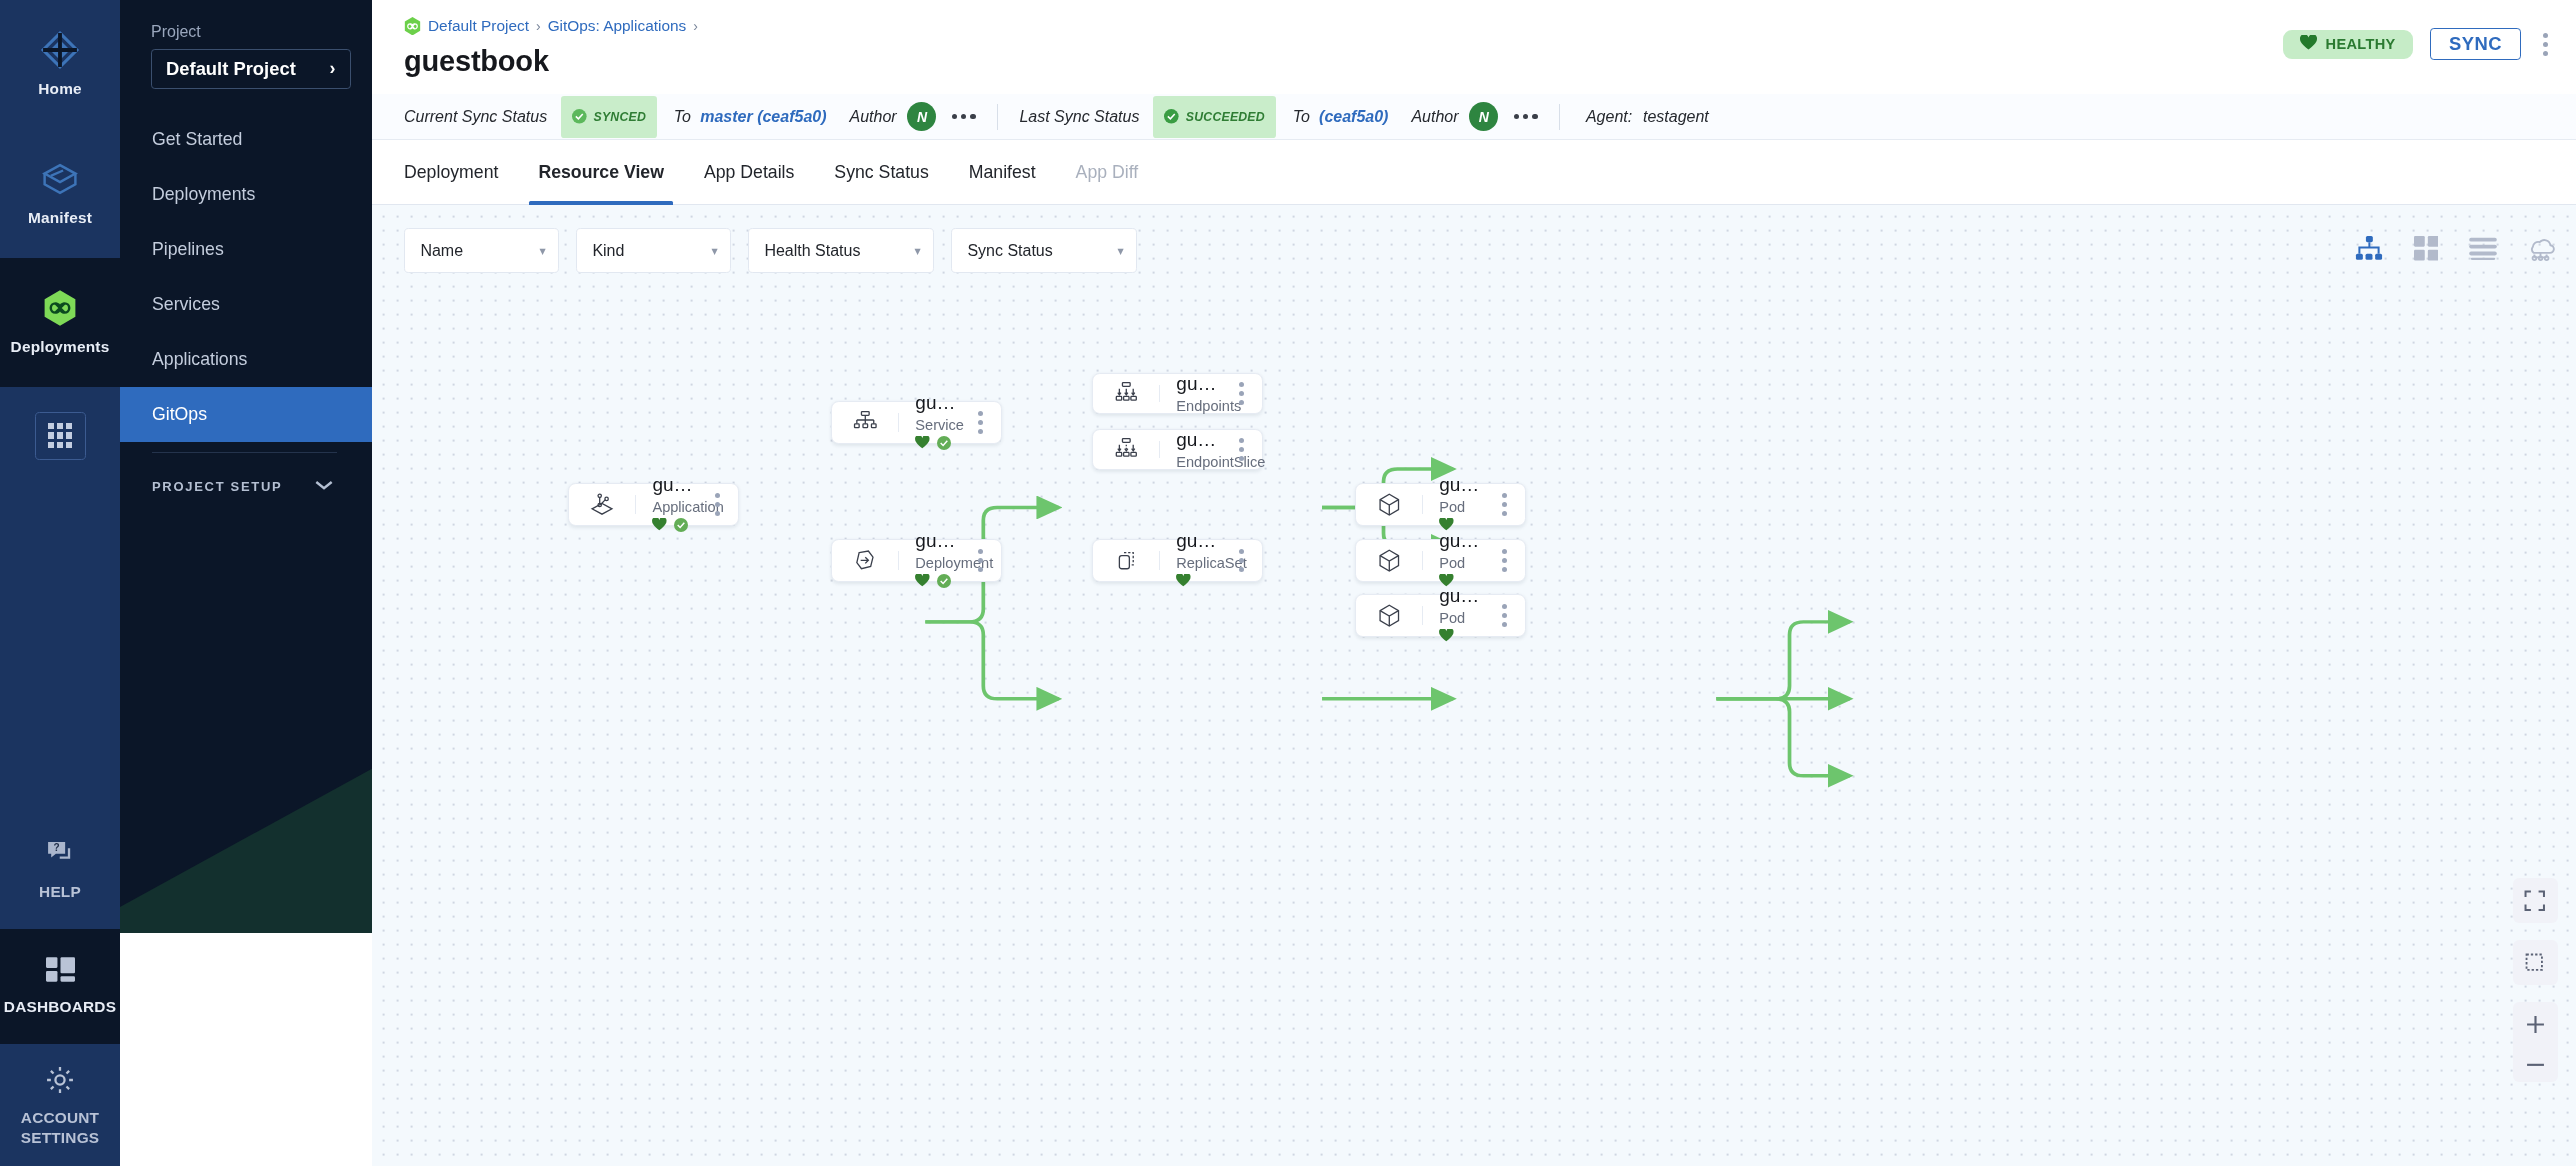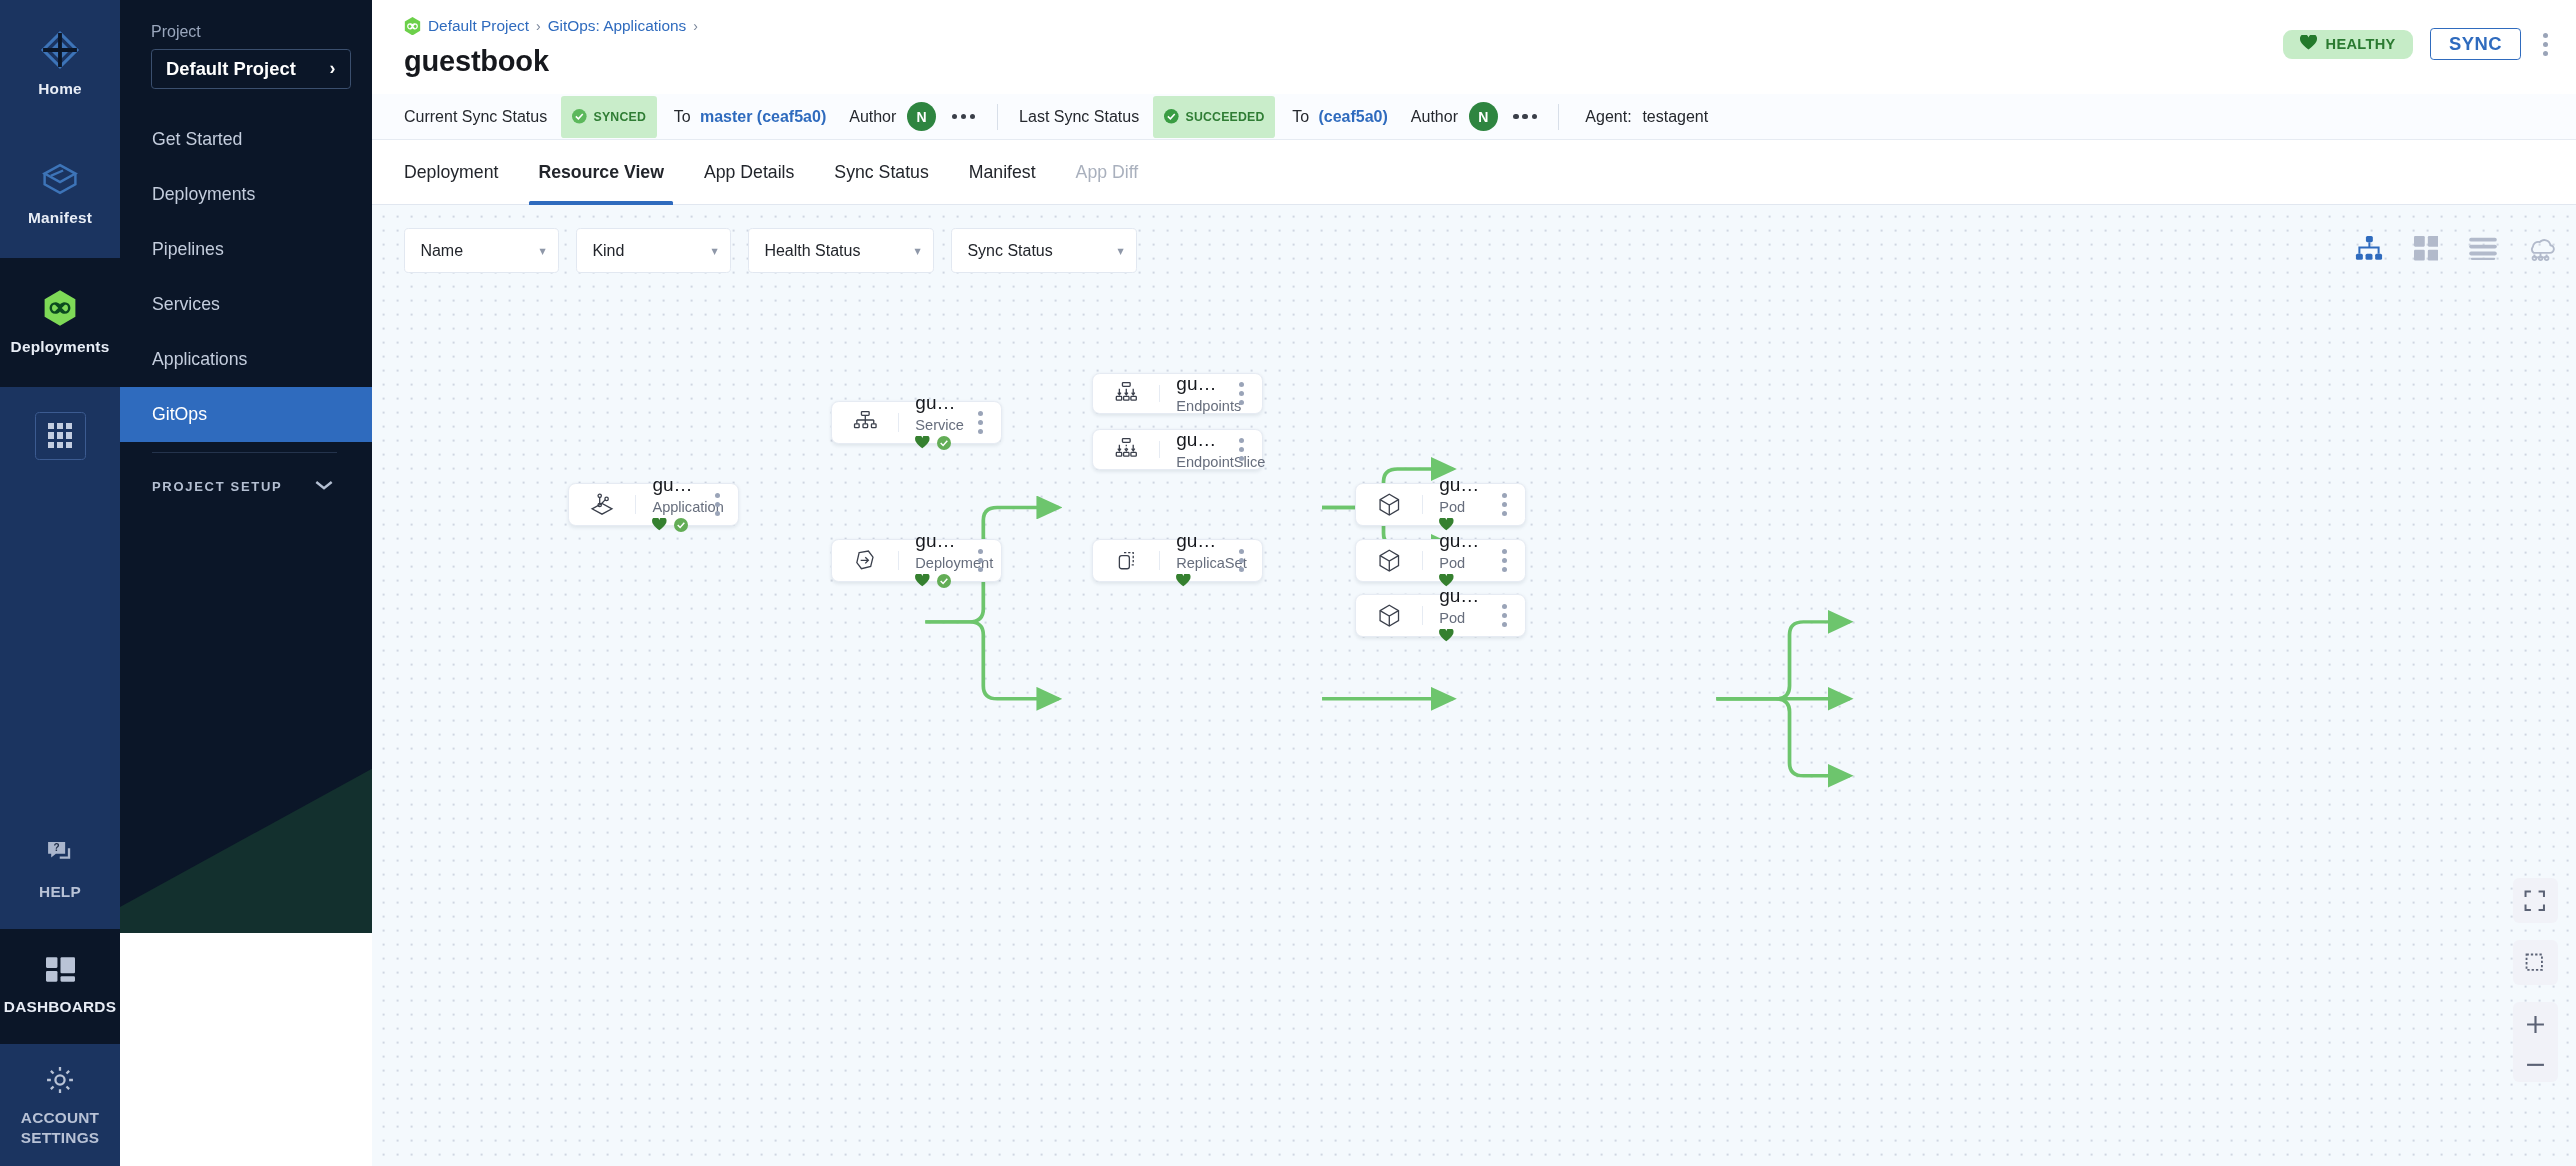--- a/index.html
+++ b/index.html
@@ -98,21 +98,21 @@
     font-size: 18.4px; font-weight: 700; letter-spacing: 0.5px;
     display: flex; align-items: center; font-family: "Liberation Sans", sans-serif;
   }
   .kebab-v { display: flex; flex-direction: column; gap: 3.8px; align-items: center; padding: 4.6px; }
   .kebab-v i { width: 5.4px; height: 5.4px; border-radius: 50%; background: #9aa4b8; display: block; }
 
   
   .syncbar {
     height: 46px; background: #fafcff; border-bottom: 0.8px solid #e6ebf2;
     display: flex; align-items: center; padding-left: 32px; gap: 0; flex: 0 0 46px;
-    font-size: 16px; color: #25282e;
+    font-size: 16px; color: #25282e; font-style: italic;
   }
   .chip {
     background: #c9edca; border-radius: 3.1px; height: 42px;
     display: flex; align-items: center; gap: 7px; padding: 0 10.8px;
     color: #2f7d34; font-size: 12.3px; font-weight: 700; letter-spacing: 0.2px;
   }
   .chip .ck { width: 14.6px; height: 14.6px; }
   .to-word { color: #25282e; margin-left: 17px; }
   .rev-link { color: #2f6bbe; font-weight: 700; margin-left: 9.2px; }
   .author-word { margin-left: 23px; color: #25282e; }

